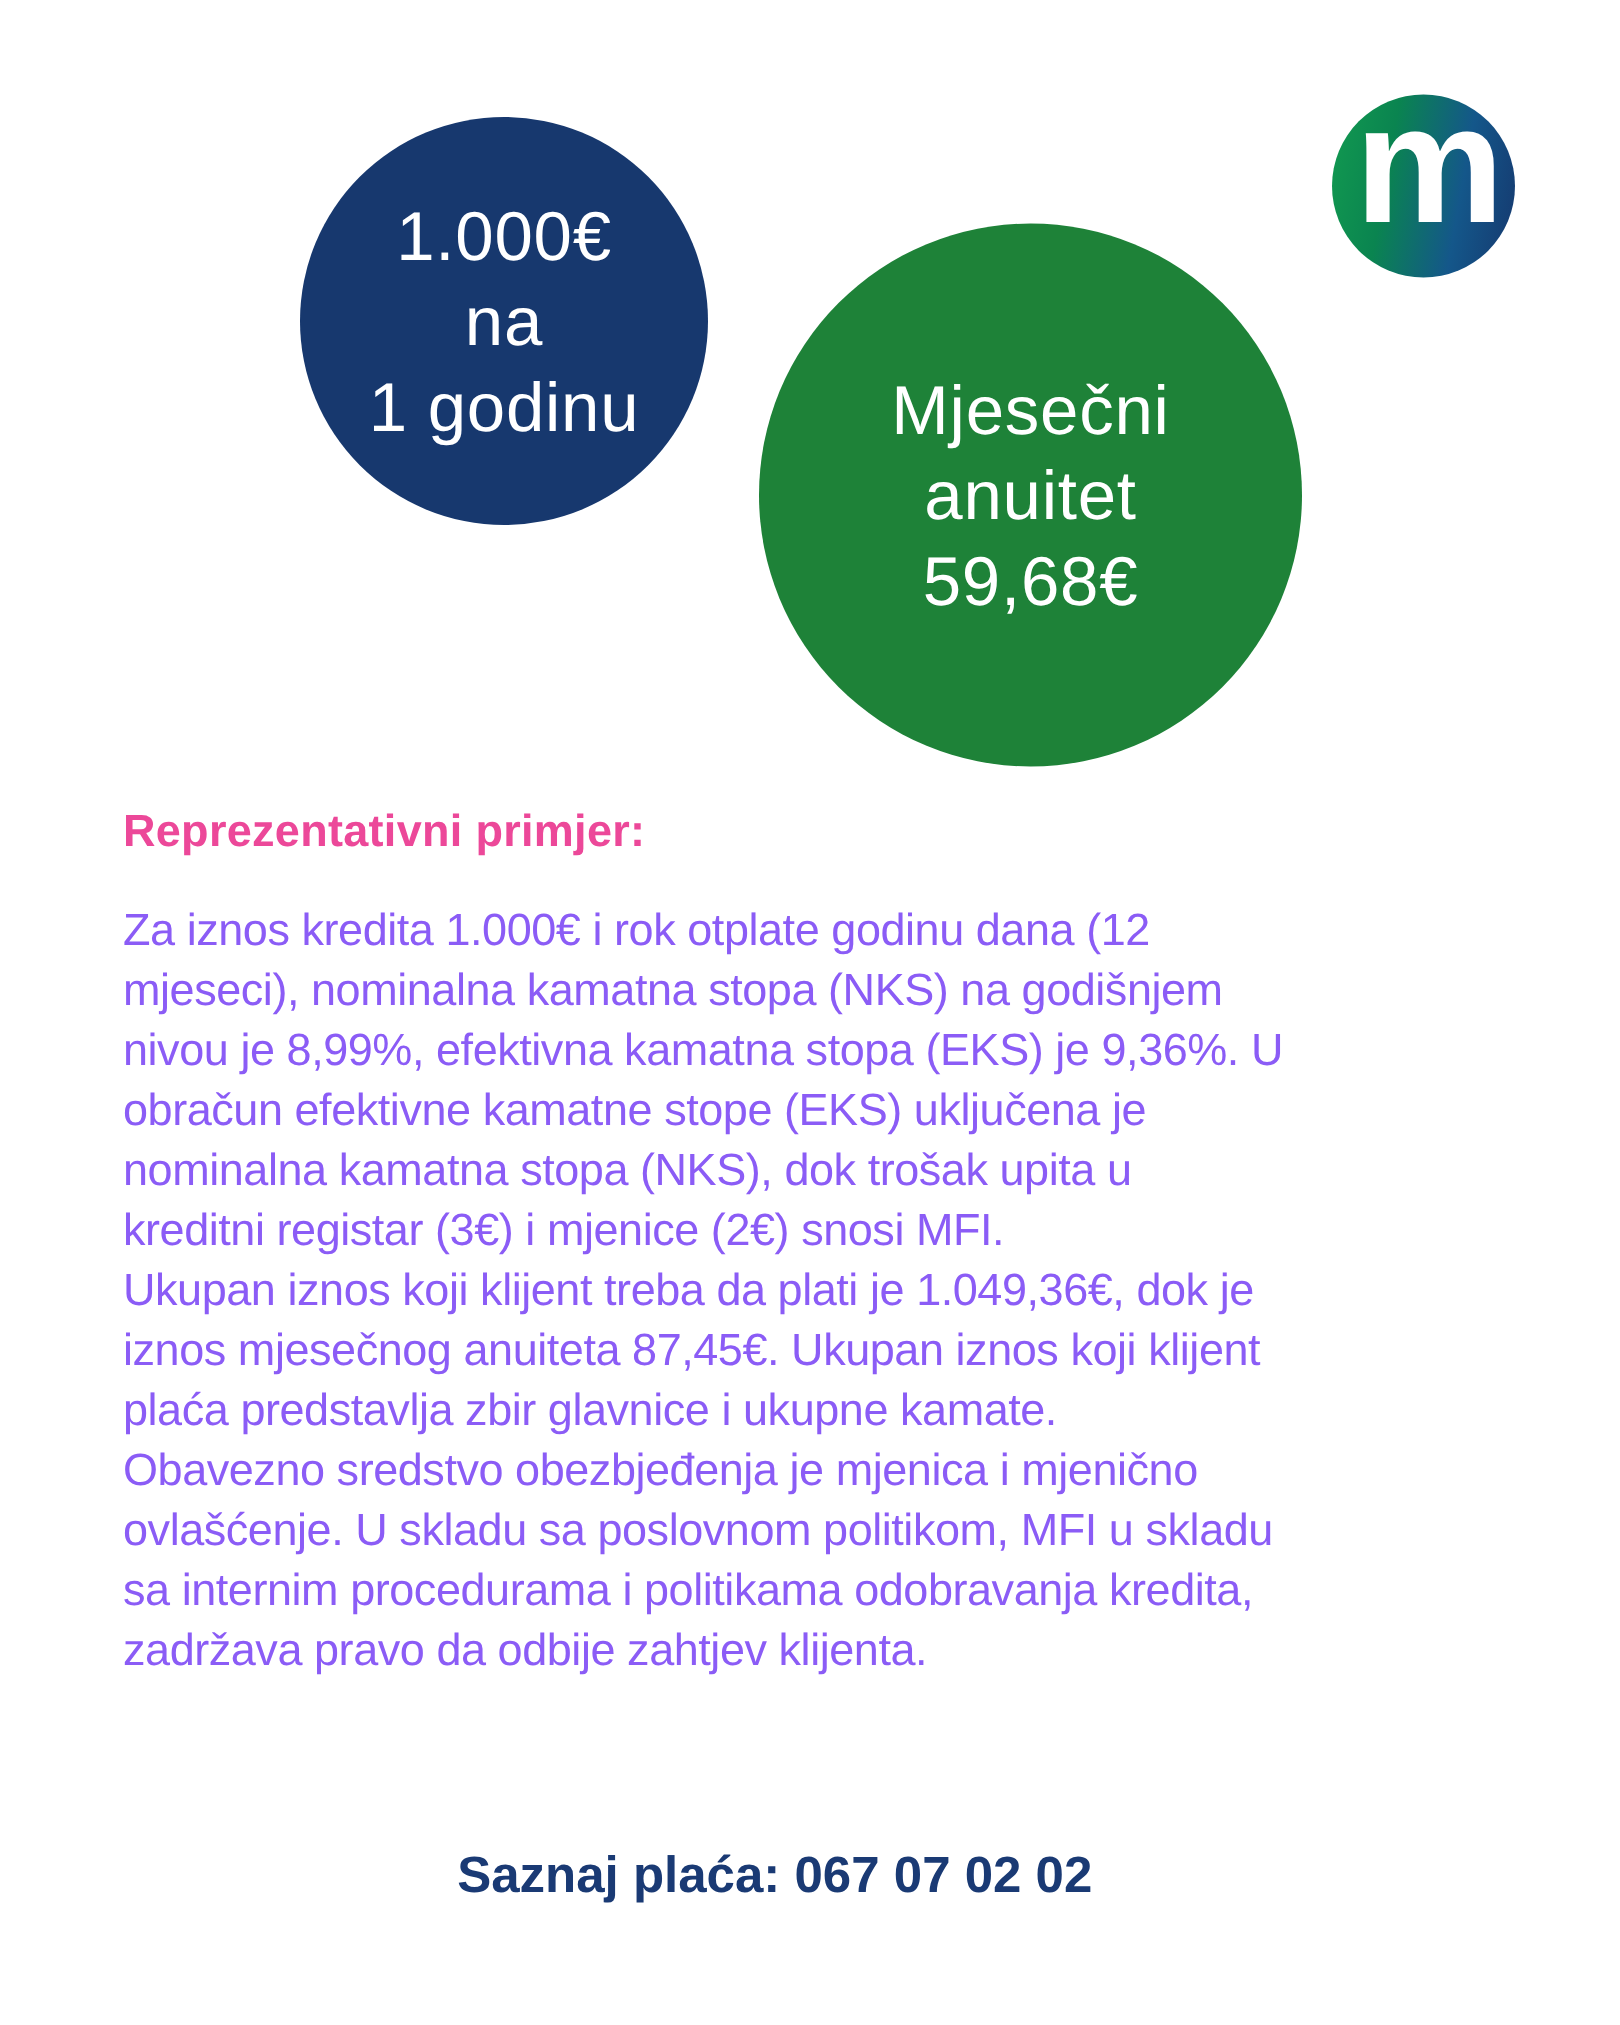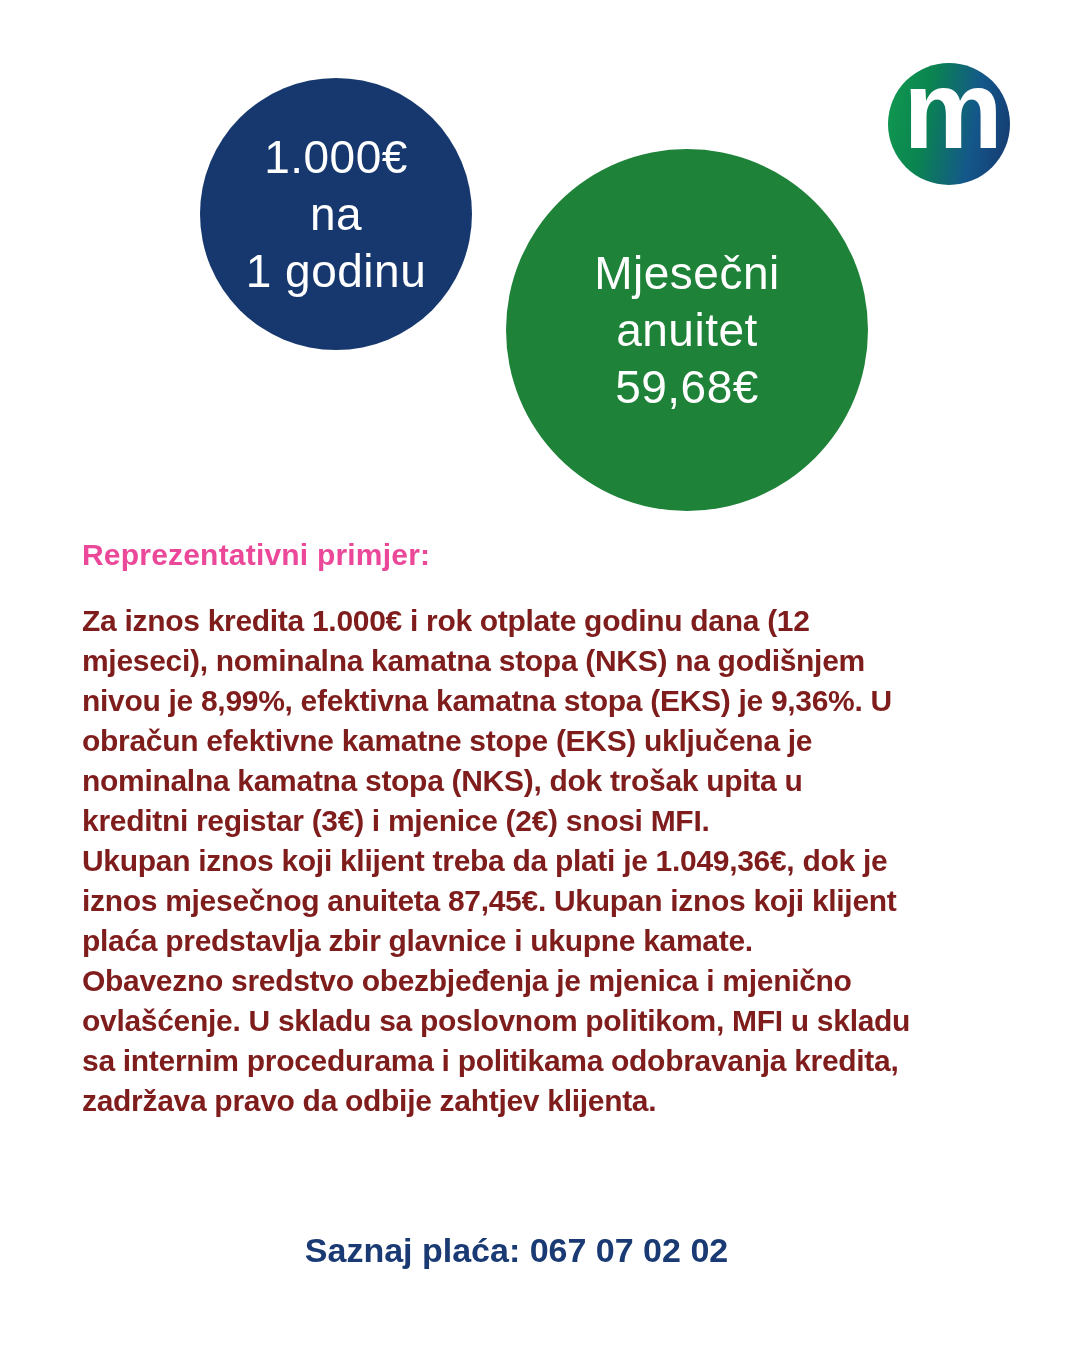--- a/index.html
+++ b/index.html
@@ -85,22 +85,22 @@
   }
 
   
   .body-text {
     position: absolute;
     left: 82px;
     top: 601px;
     width: 980px;
     font-size: 30px;
     line-height: 40px;
-    font-weight: 700;
-    color: #7f1d1d;
+    font-weight: 400;
+    color: #8b5cf6;
     letter-spacing: -0.3px;
     white-space: pre;
   }
 
   
   .footer {
     position: absolute;
     left: 0;
     top: 1229px;
     width: 1033px;

